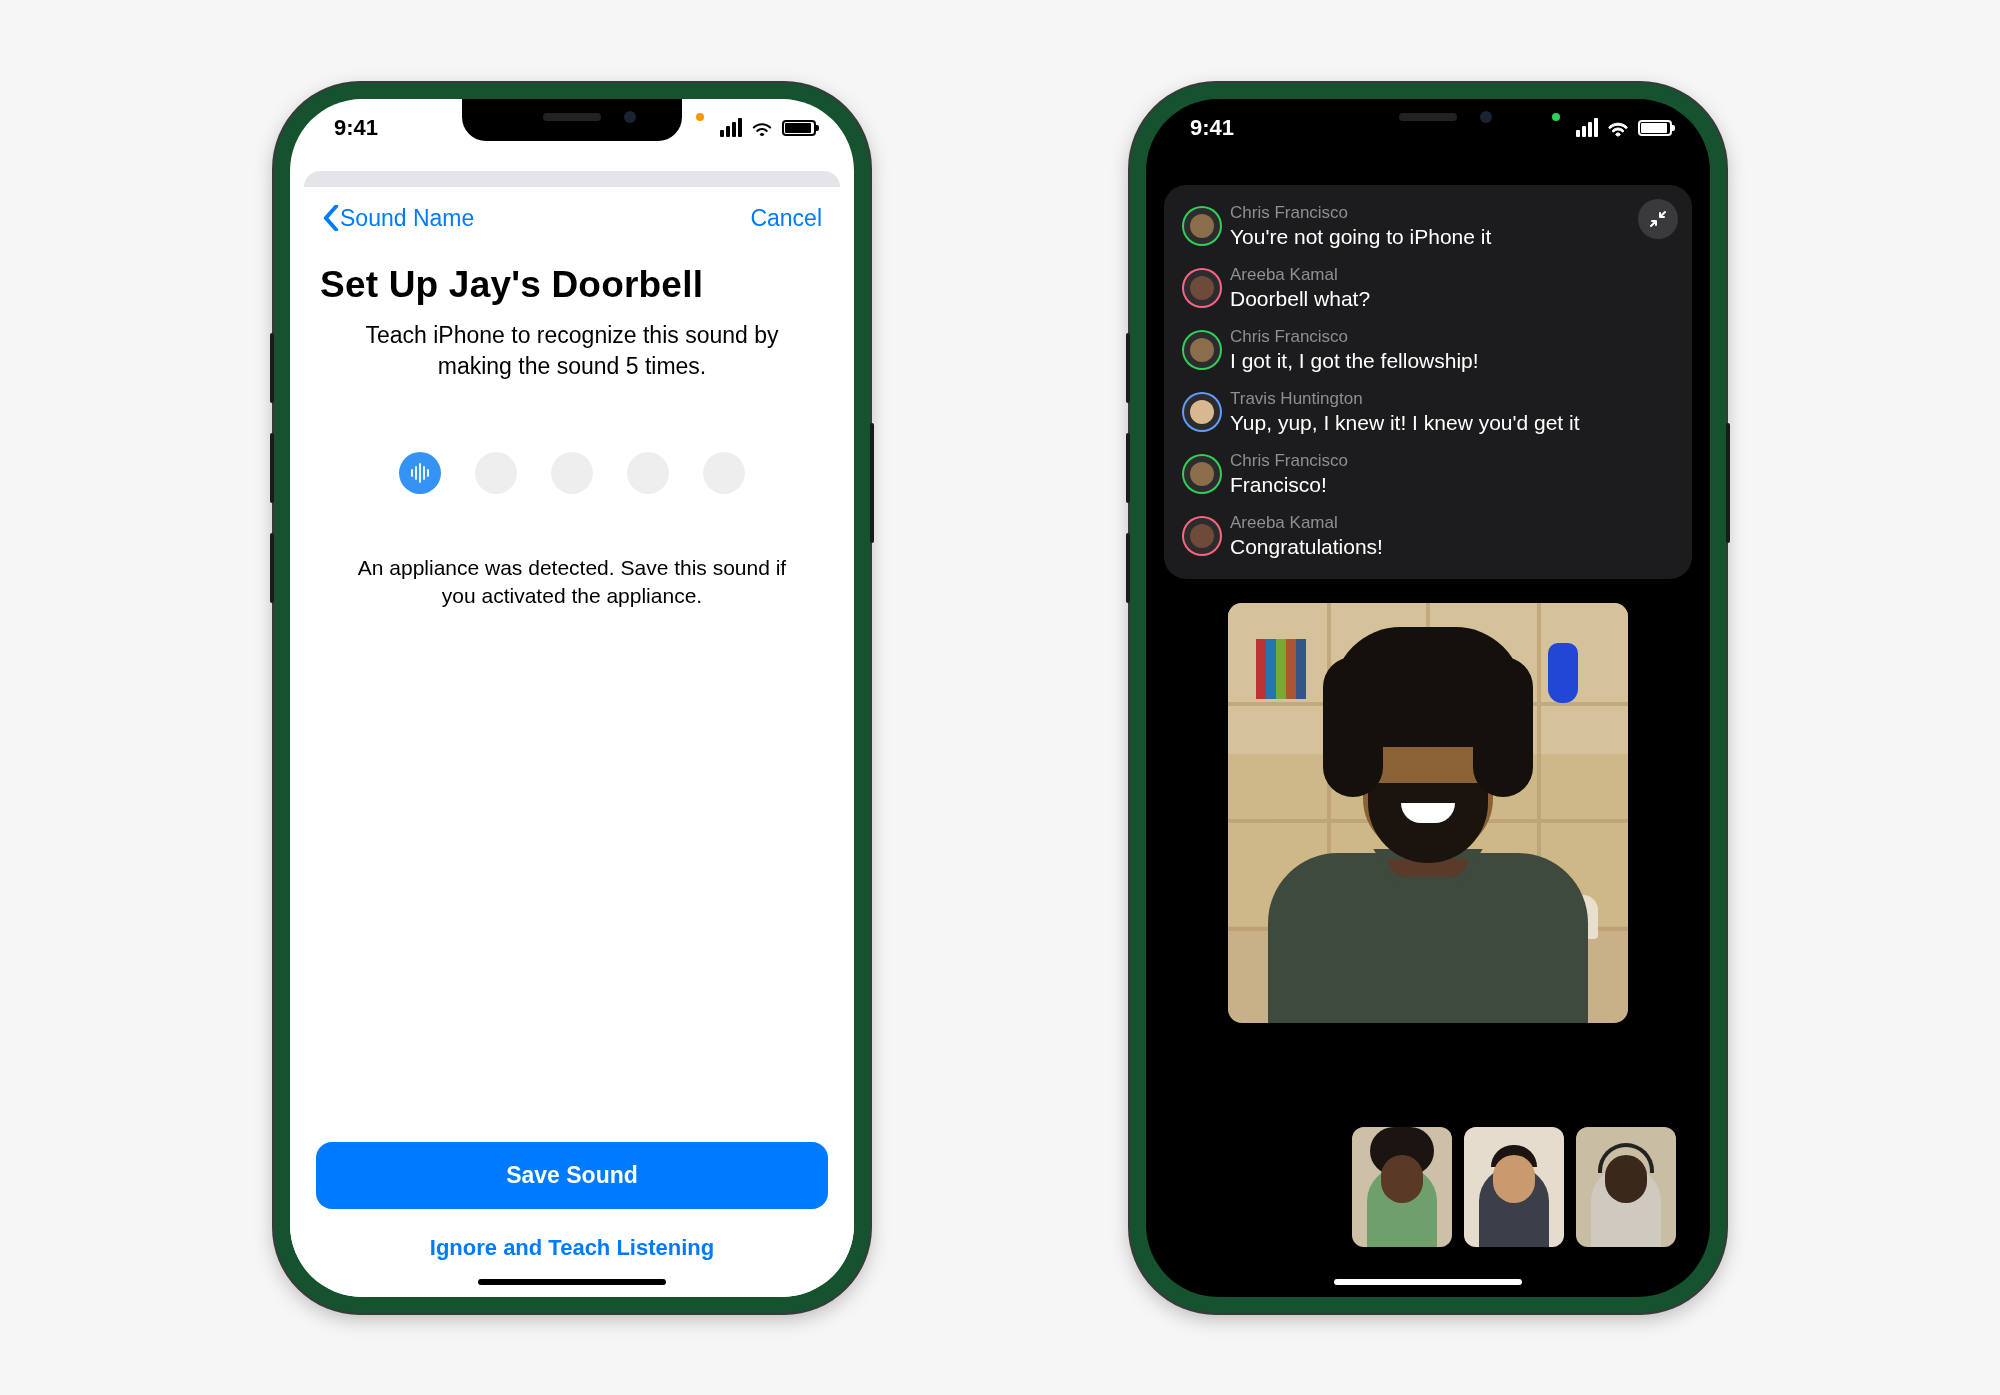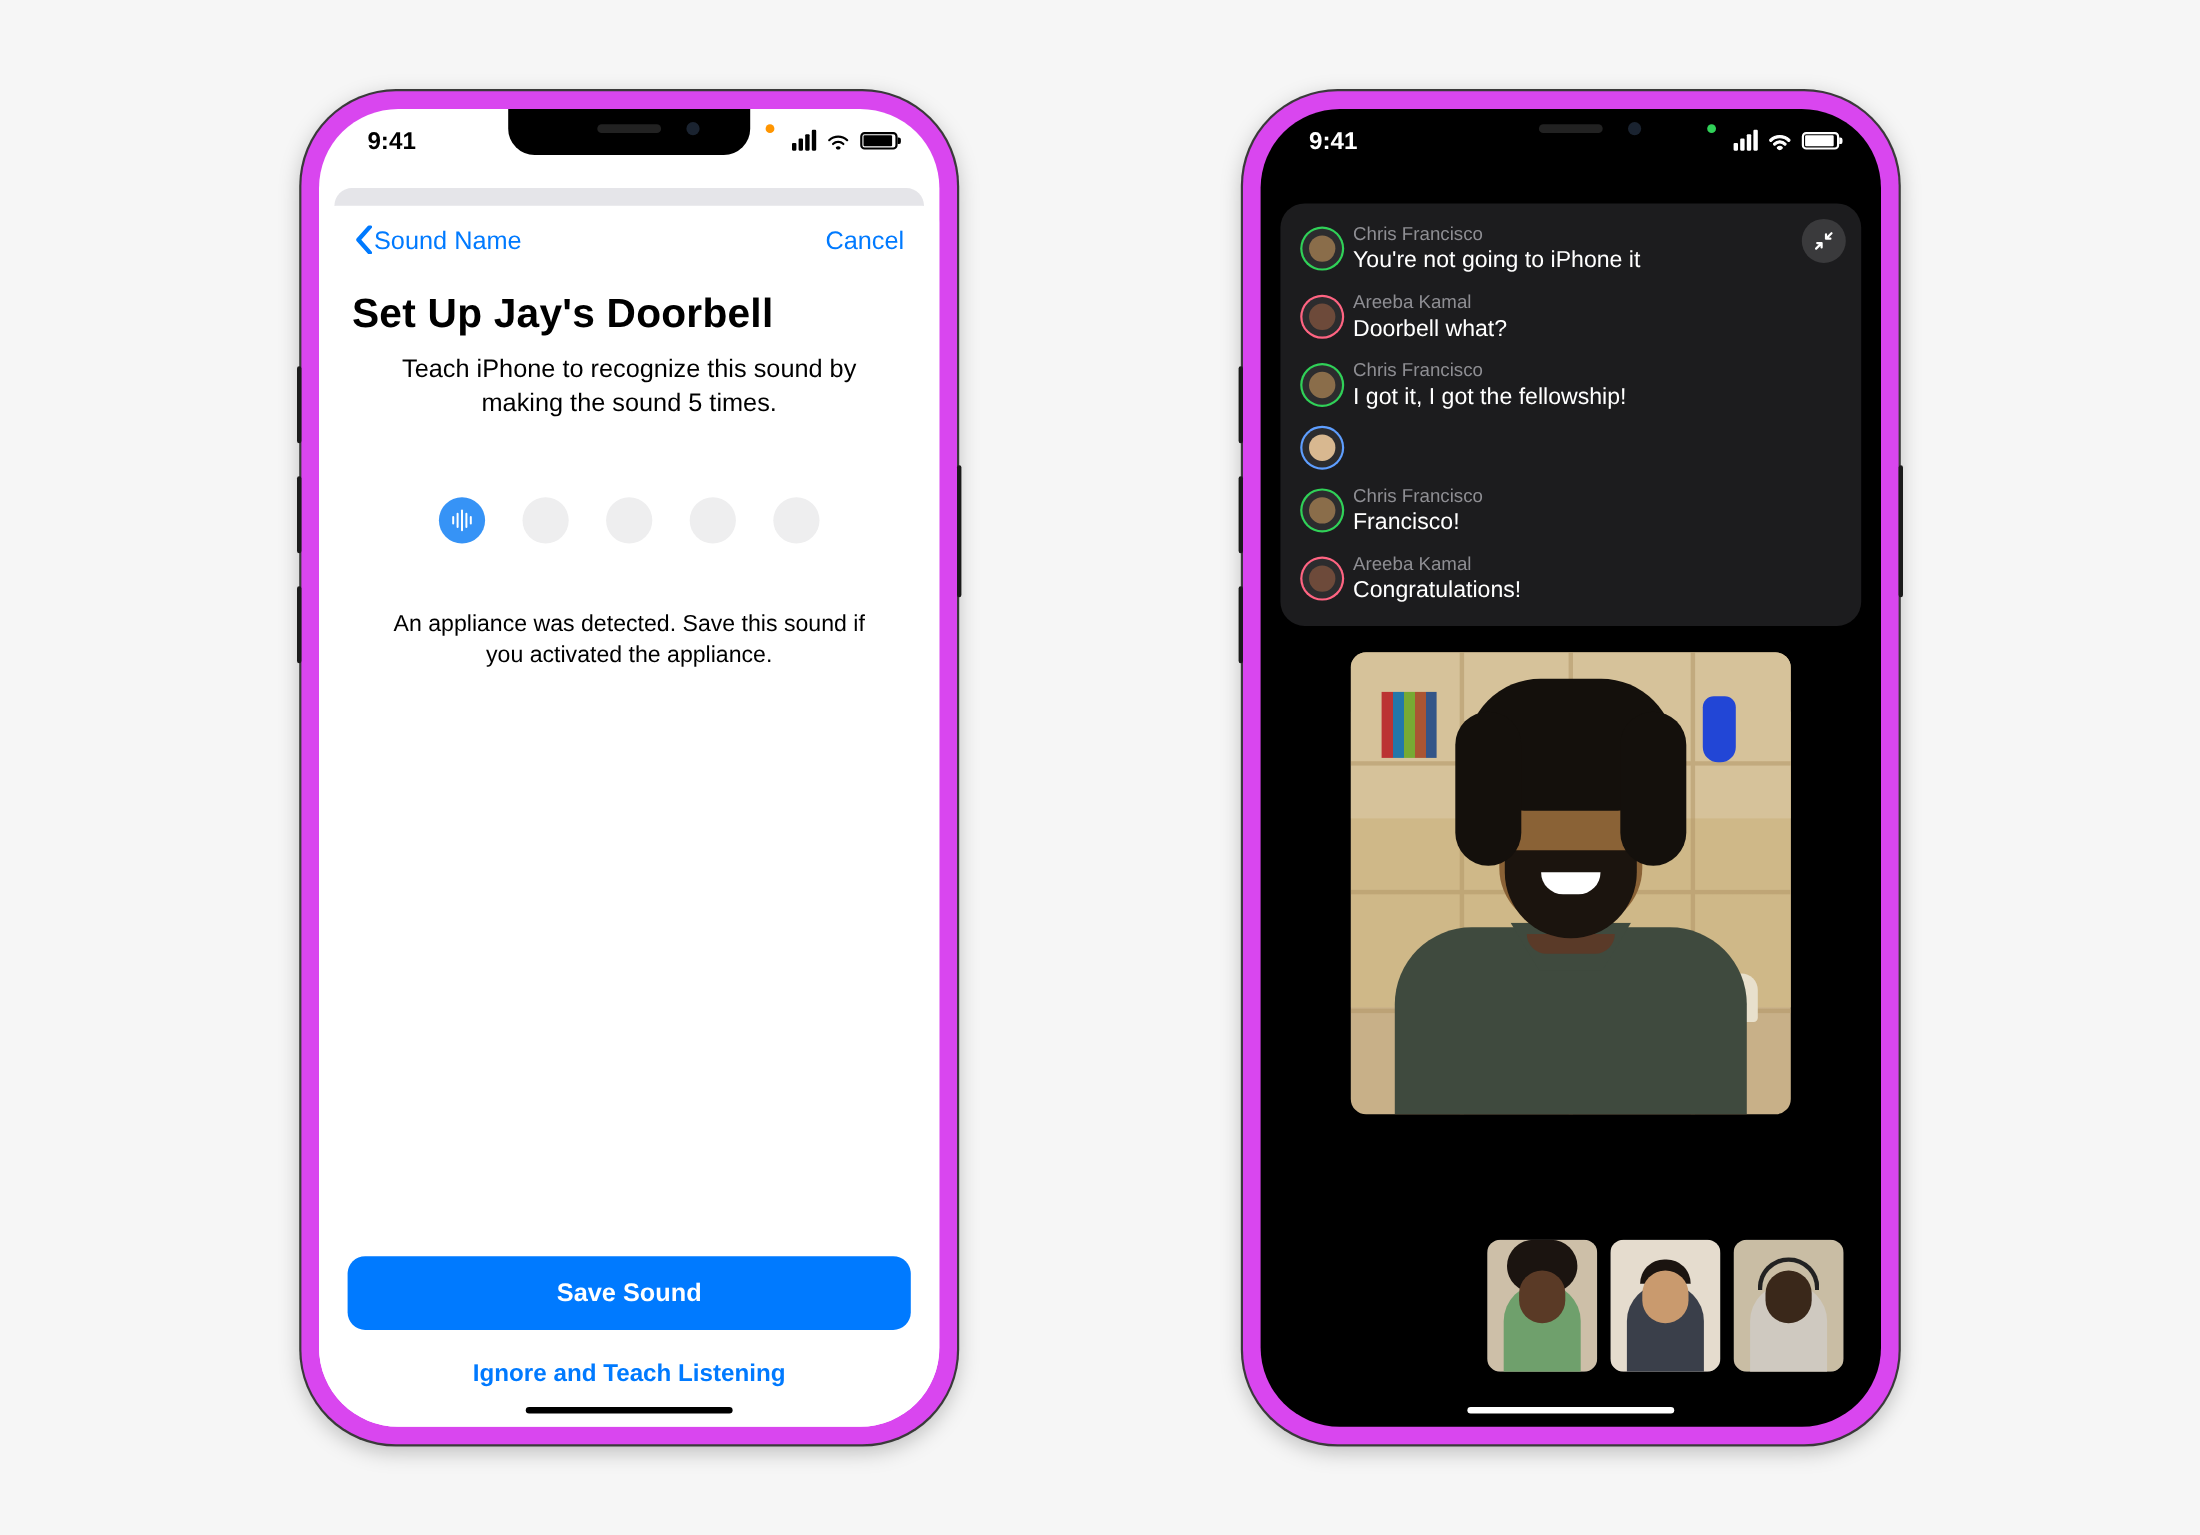--- a/index.html
+++ b/index.html
@@ -9,21 +9,21 @@
     width: 2000px;
     height: 1395px;
     display: flex;
     justify-content: center;
     align-items: center;
     gap: 260px;
   }
   .phone {
     width: 596px;
     height: 1230px;
-    background: #d946ef;
+    background: #14532d;
     border-radius: 86px;
     padding: 16px;
     box-shadow: 0 0 0 2px #3a3a3a, 0 6px 20px rgba(0,0,0,.25);
     position: relative;
   }
   .phone::before,
   .phone::after {
     content: "";
     position: absolute;
     background: #1a1a1a;
@@ -365,20 +365,24 @@
             </div>
           <div class="cap-txt">
             <div class="name">Chris Francisco</div>
             <div class="line">I got it, I got the fellowship!</div>
           </div>
         </div>
         <div class="cap-row">
           <div class="avatar ring-blue">
               <div class="face c"></div>
             </div>
+          <div class="cap-txt">
+            <div class="name">Travis Huntington</div>
+            <div class="line">Yup, yup, I knew it! I knew you'd get it</div>
+          </div>
         </div>
         <div class="cap-row">
           <div class="avatar ring-green">
               <div class="face"></div>
             </div>
           <div class="cap-txt">
             <div class="name">Chris Francisco</div>
             <div class="line">Francisco!</div>
           </div>
         </div>

